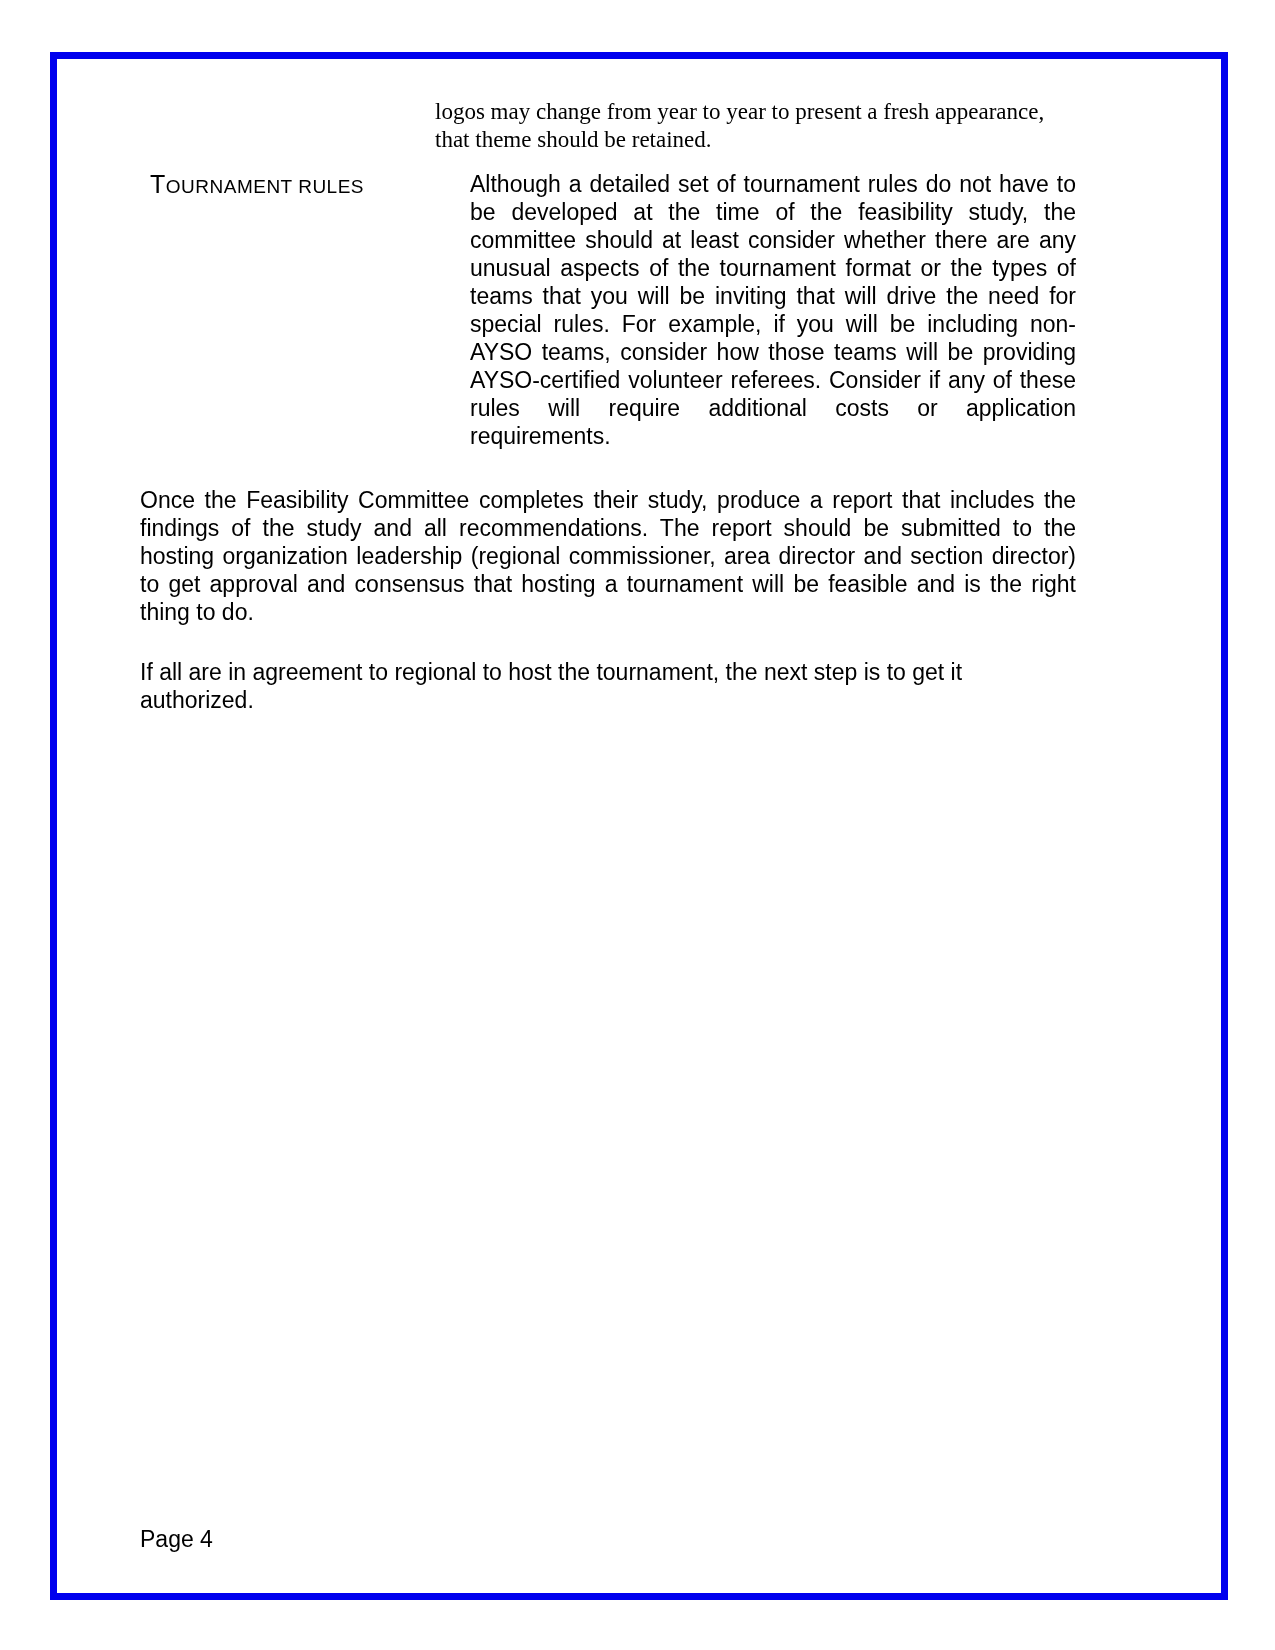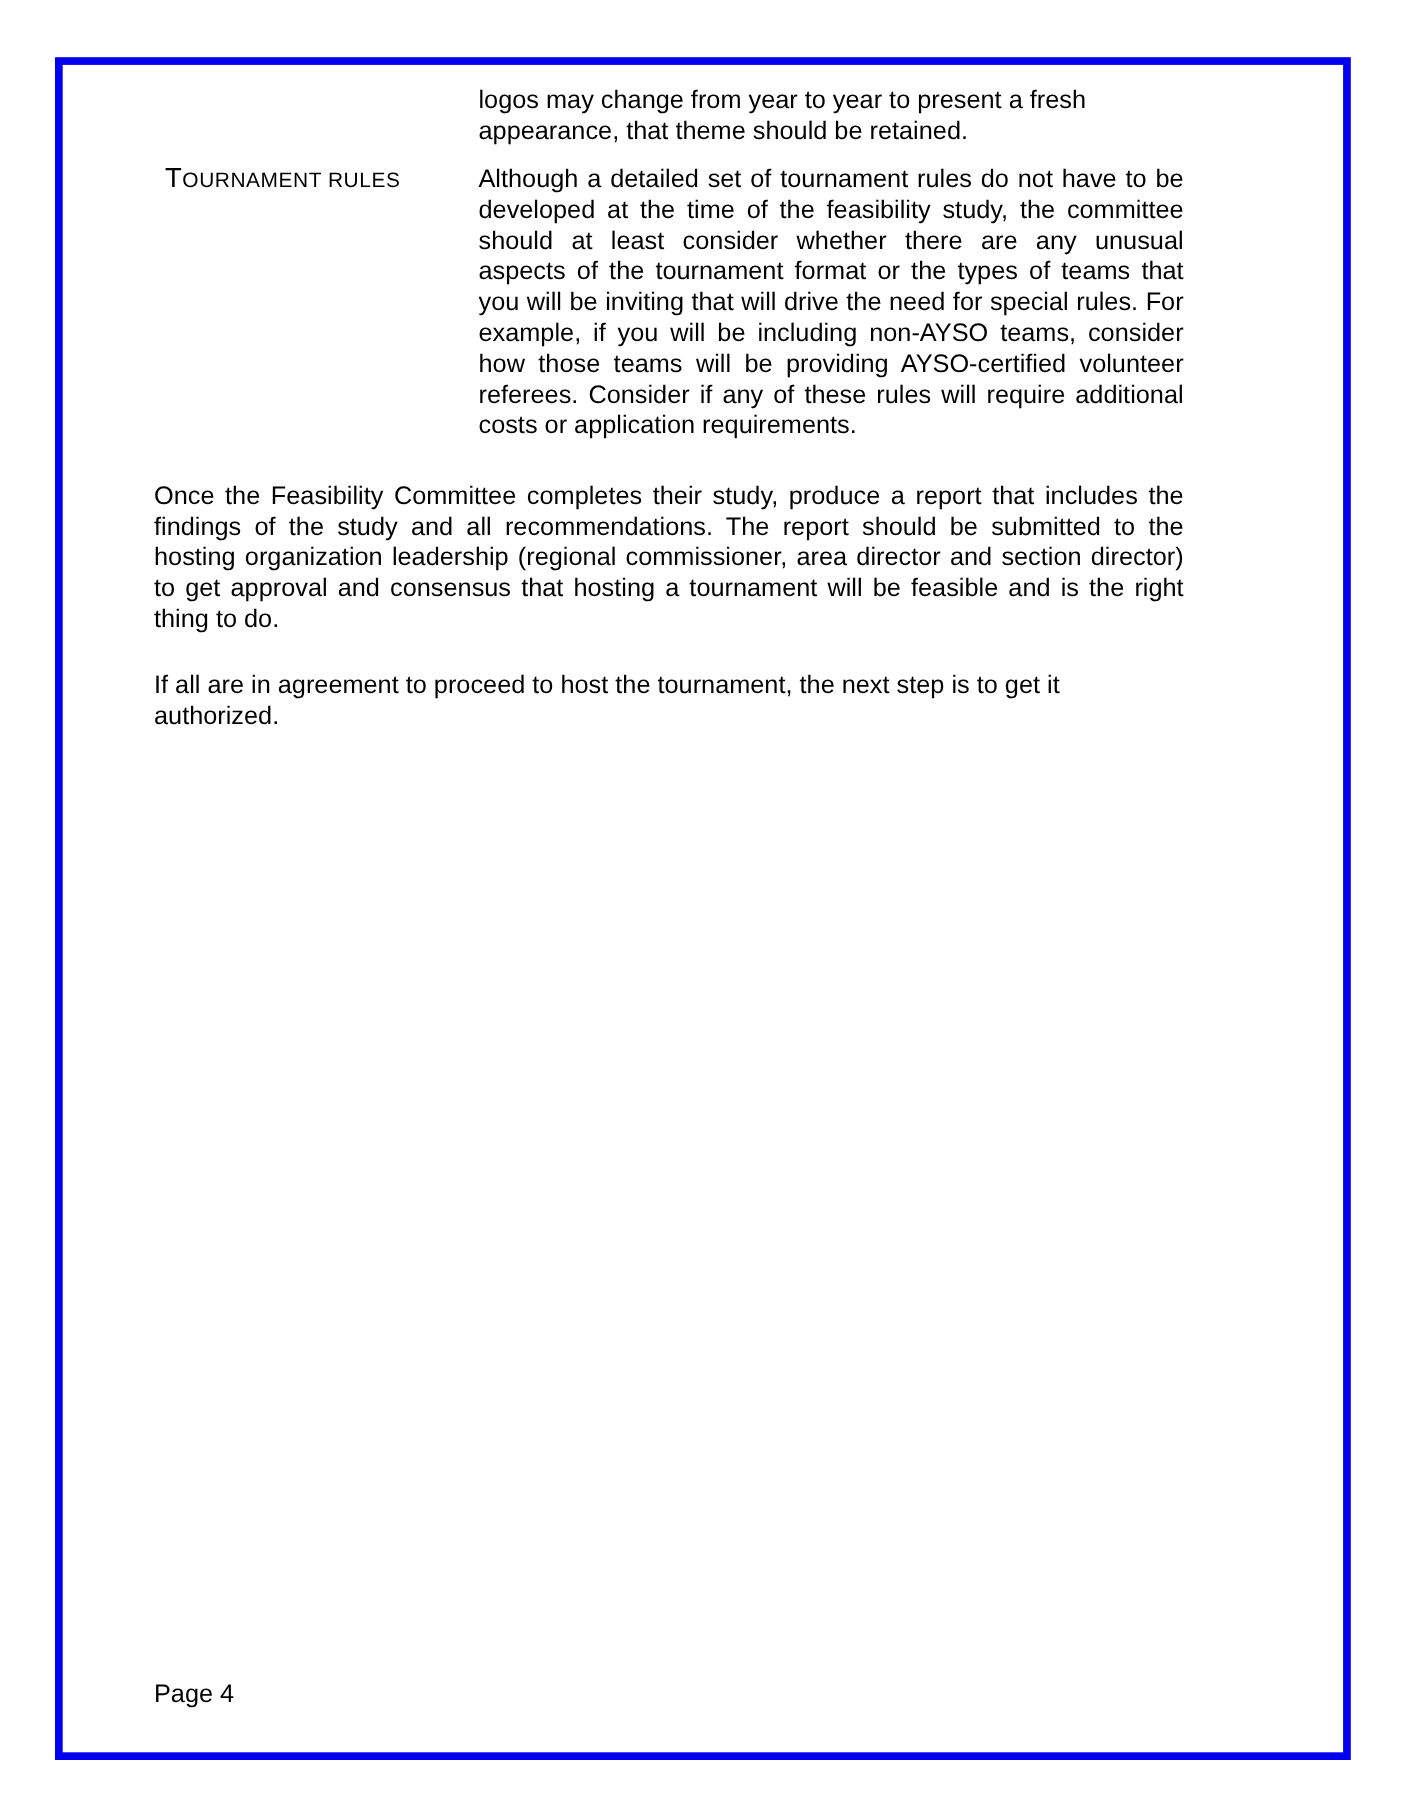--- a/index.html
+++ b/index.html
@@ -51,22 +51,22 @@
     left: 3px;
   }
   .content {
     padding-left: 83px;
     padding-right: 145px;
   }
   .hang-row {
     display: flex;
     align-items: flex-start;
   }
-  .row-continuation { margin-top: 17px; }
-  .row-rules { margin-top: 16px; }
+  .row-continuation { margin-top: 39px; font-family: Liberation Serif, serif; }
+  .row-rules { margin-top: 16px; gap: 35px; }
   .hang-label {
     flex: 0 0 295px;
     box-sizing: border-box;
     padding-left: 10px;
     font-size: 19px;
     line-height: 28px;
     letter-spacing: 0.5px;
   }
   .hang-label::first-letter {
     font-size: 25px;
@@ -114,21 +114,21 @@
         <div class="hang-text">logos may change from year to year to present a fresh appearance, that theme should be retained.</div>
       </div>
 
       <div class="hang-row row-rules">
         <div class="hang-label">TOURNAMENT RULES</div>
         <div class="hang-text justify">Although a detailed set of tournament rules do not have to be developed at the time of the feasibility study, the committee should at least consider whether there are any unusual aspects of the tournament format or the types of teams that you will be inviting that will drive the need for special rules. For example, if you will be including non-AYSO teams, consider how those teams will be providing AYSO-certified volunteer referees. Consider if any of these rules will require additional costs or application requirements.</div>
       </div>
 
       <p class="para justify para-once">Once the Feasibility Committee completes their study, produce a report that includes the findings of the study and all recommendations. The report should be submitted to the hosting organization leadership (regional commissioner, area director and section director) to get approval and consensus that hosting a tournament will be feasible and is the right thing to do.</p>
 
-      <p class="para para-ifall">If all are in agreement to proceed to host the tournament, the next step is to get it authorized.</p>
+      <p class="para para-ifall">If all are in agreement to regional to host the tournament, the next step is to get it authorized.</p>
 
     </div>
 
     <footer class="footer">
       <span>Page 4</span>
     </footer>
 
   </div>
 </div>
 

